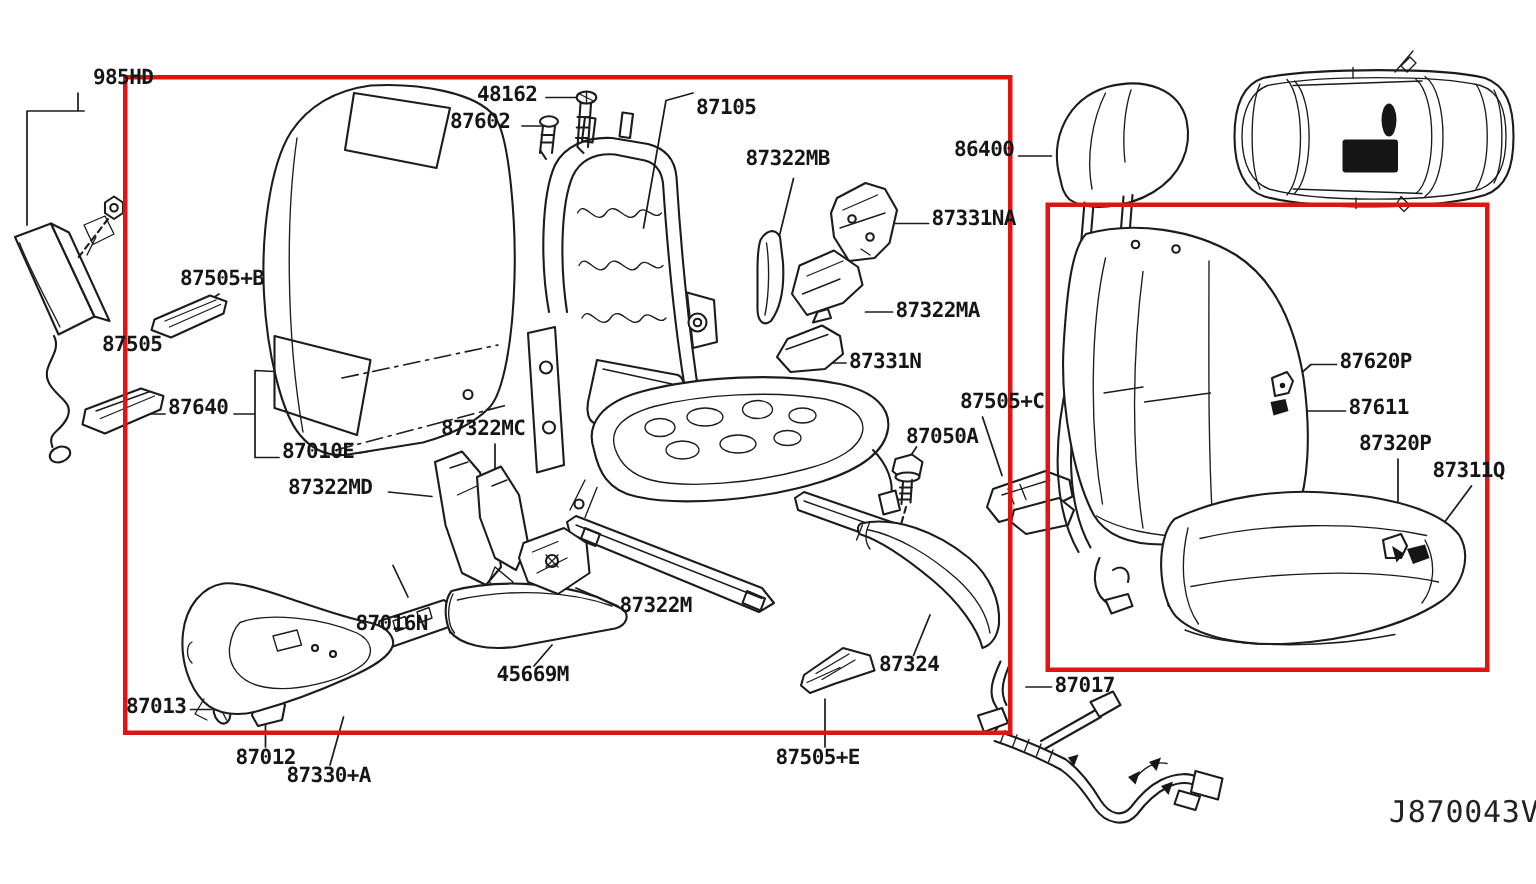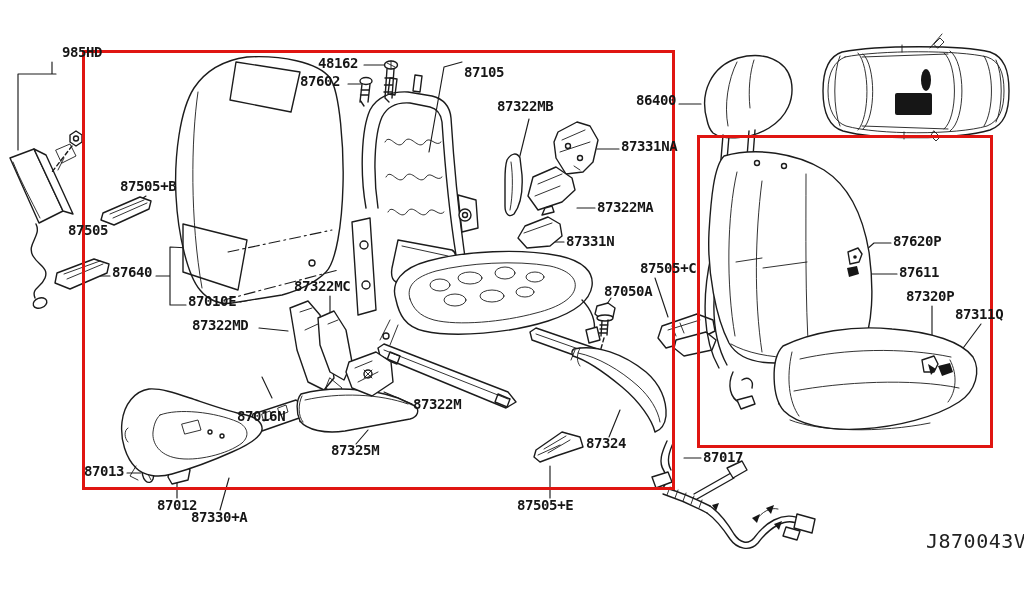--- a/index.html
+++ b/index.html
@@ -273,21 +273,21 @@
     <div class="callout" style="left: 120px; top: 180px;">87505+B</div>
     <div class="callout" style="left: 68px; top: 224px;">87505</div>
     <div class="callout" style="left: 112px; top: 266px;">87640</div>
     <div class="callout" style="left: 188px; top: 295px;">87010E</div>
     <div class="callout" style="left: 192px; top: 319px;">87322MD</div>
     <div class="callout" style="left: 294px; top: 280px;">87322MC</div>
     <div class="callout" style="left: 237px; top: 362px; margin-top: 48px;">87016N</div>
     <div class="callout" style="left: 84px; top: 465px;">87013</div>
     <div class="callout" style="left: 157px; top: 499px;">87012</div>
     <div class="callout" style="left: 191px; top: 511px;">87330+A</div>
-    <div class="callout" style="left: 331px; top: 444px;">87325M</div>
+    <div class="callout" style="left: 331px; top: 444px;">45669M</div>
     <div class="callout" style="left: 413px; top: 398px;">87322M</div>
     <div class="callout" style="left: 604px; top: 285px;">87050A</div>
     <div class="callout" style="left: 640px; top: 262px;">87505+C</div>
     <div class="callout" style="left: 586px; top: 437px;">87324</div>
     <div class="callout" style="left: 517px; top: 499px;">87505+E</div>
     <div class="callout" style="left: 703px; top: 451px;">87017</div>
     <div class="callout" style="left: 893px; top: 235px;">87620P</div>
     <div class="callout" style="left: 899px; top: 266px;">87611</div>
     <div class="callout" style="left: 906px; top: 290px;">87320P</div>
     <div class="callout" style="left: 955px; top: 308px;">87311Q</div>

